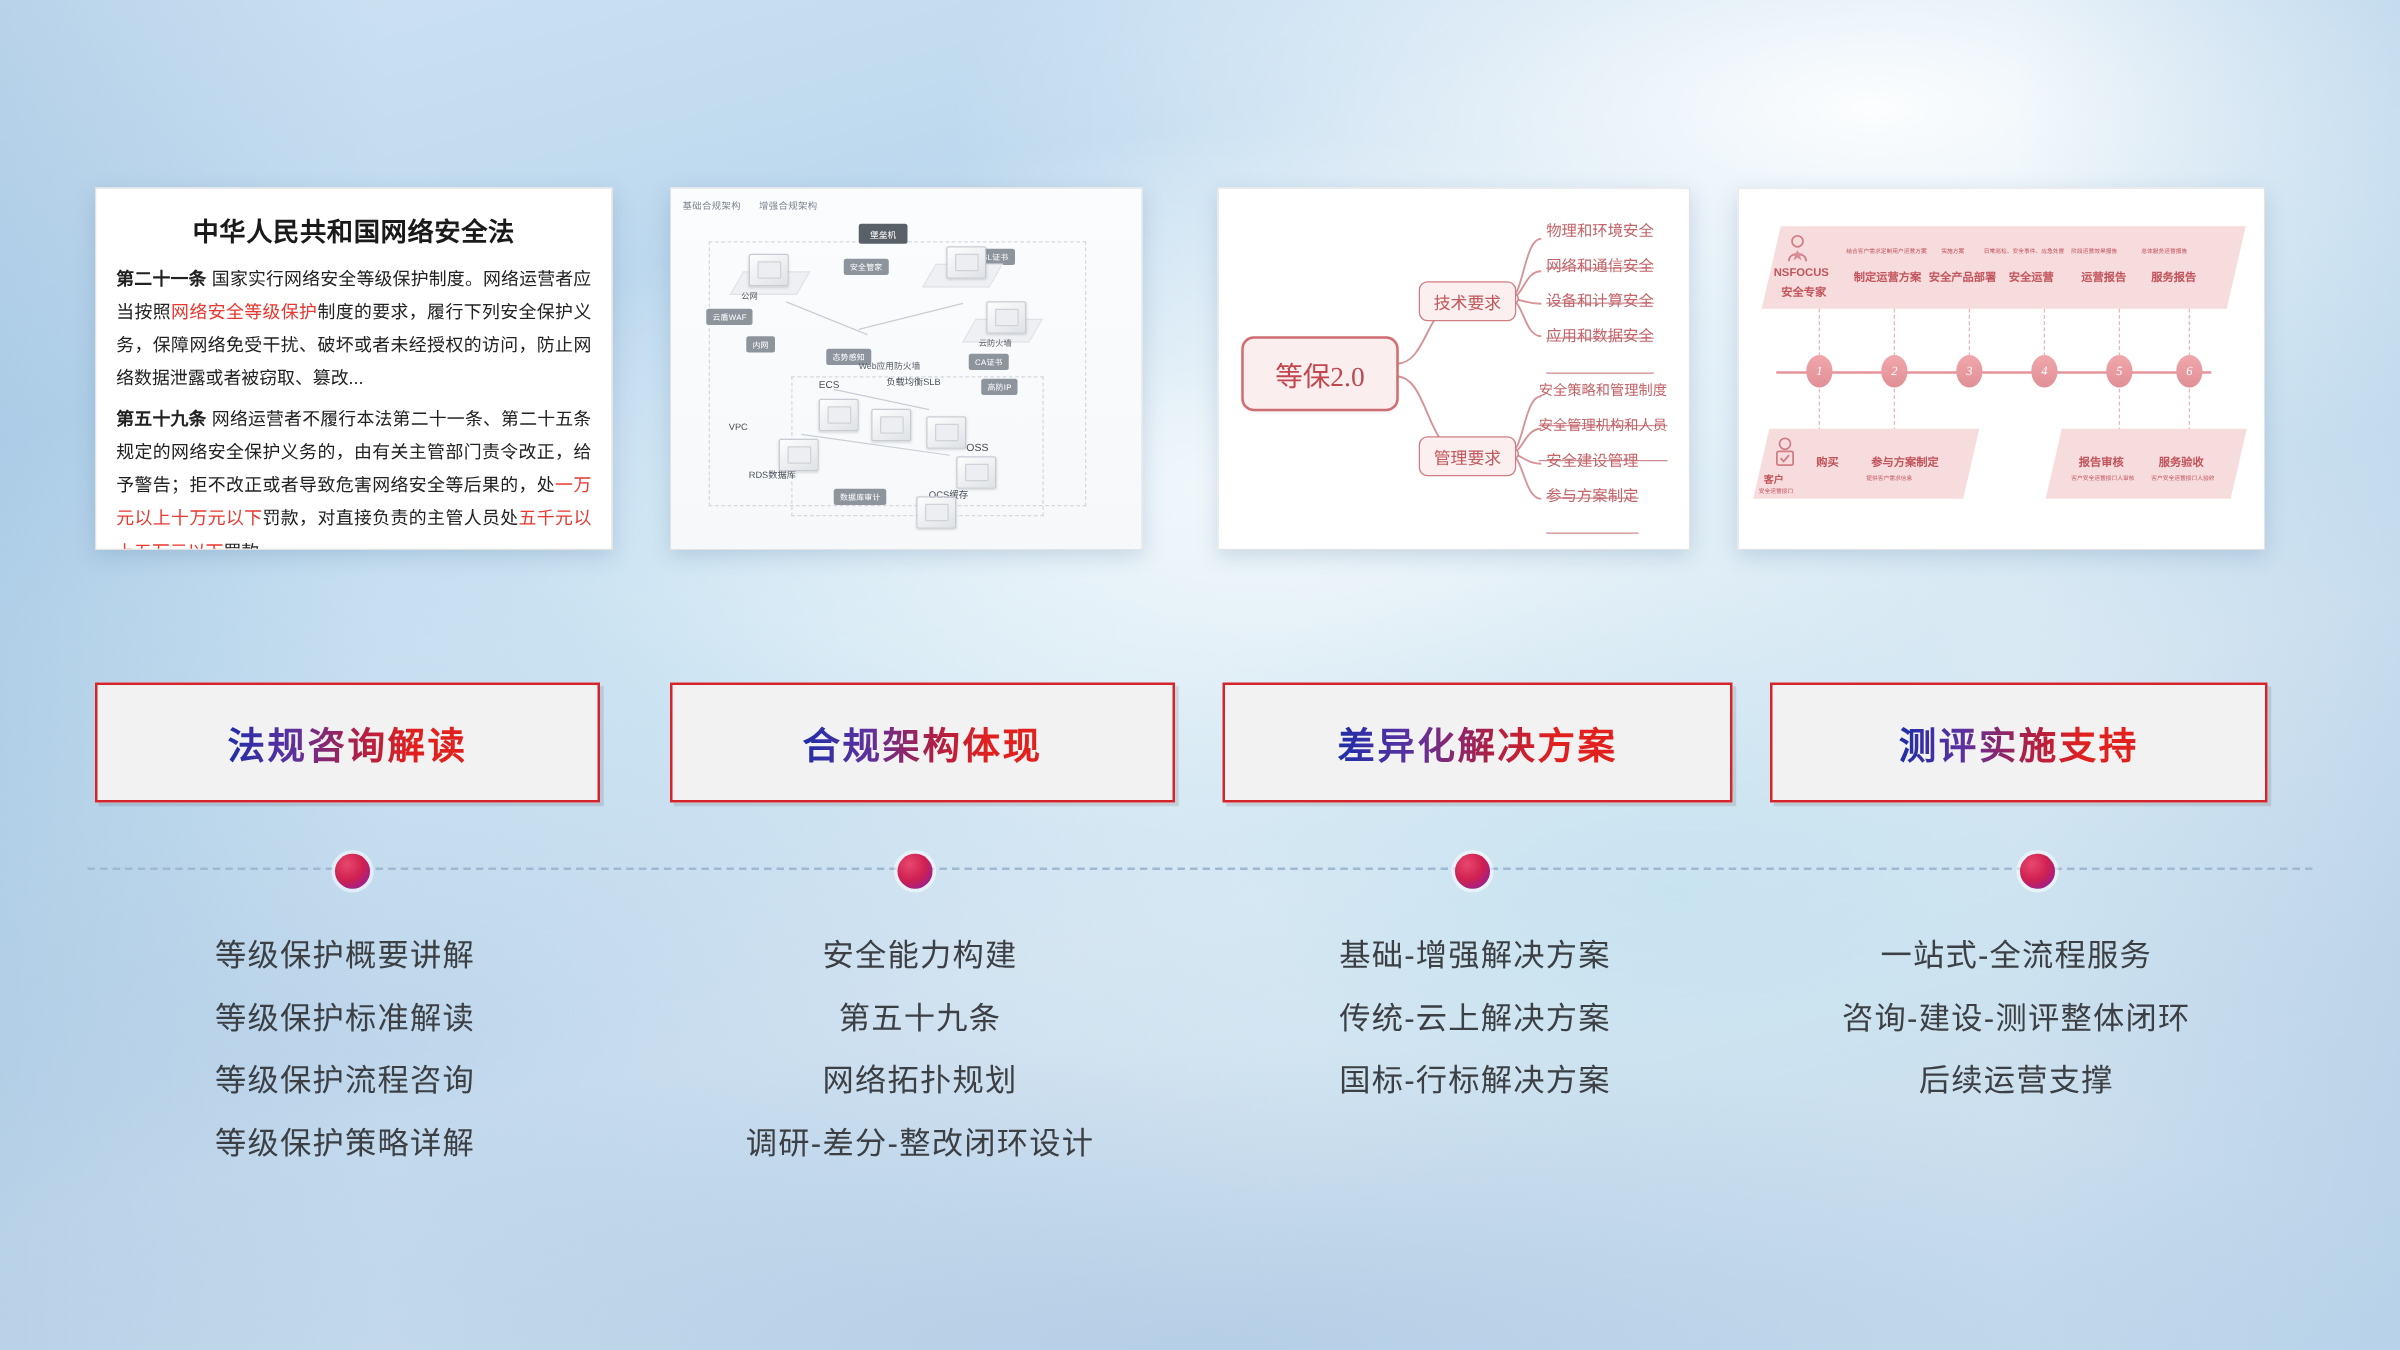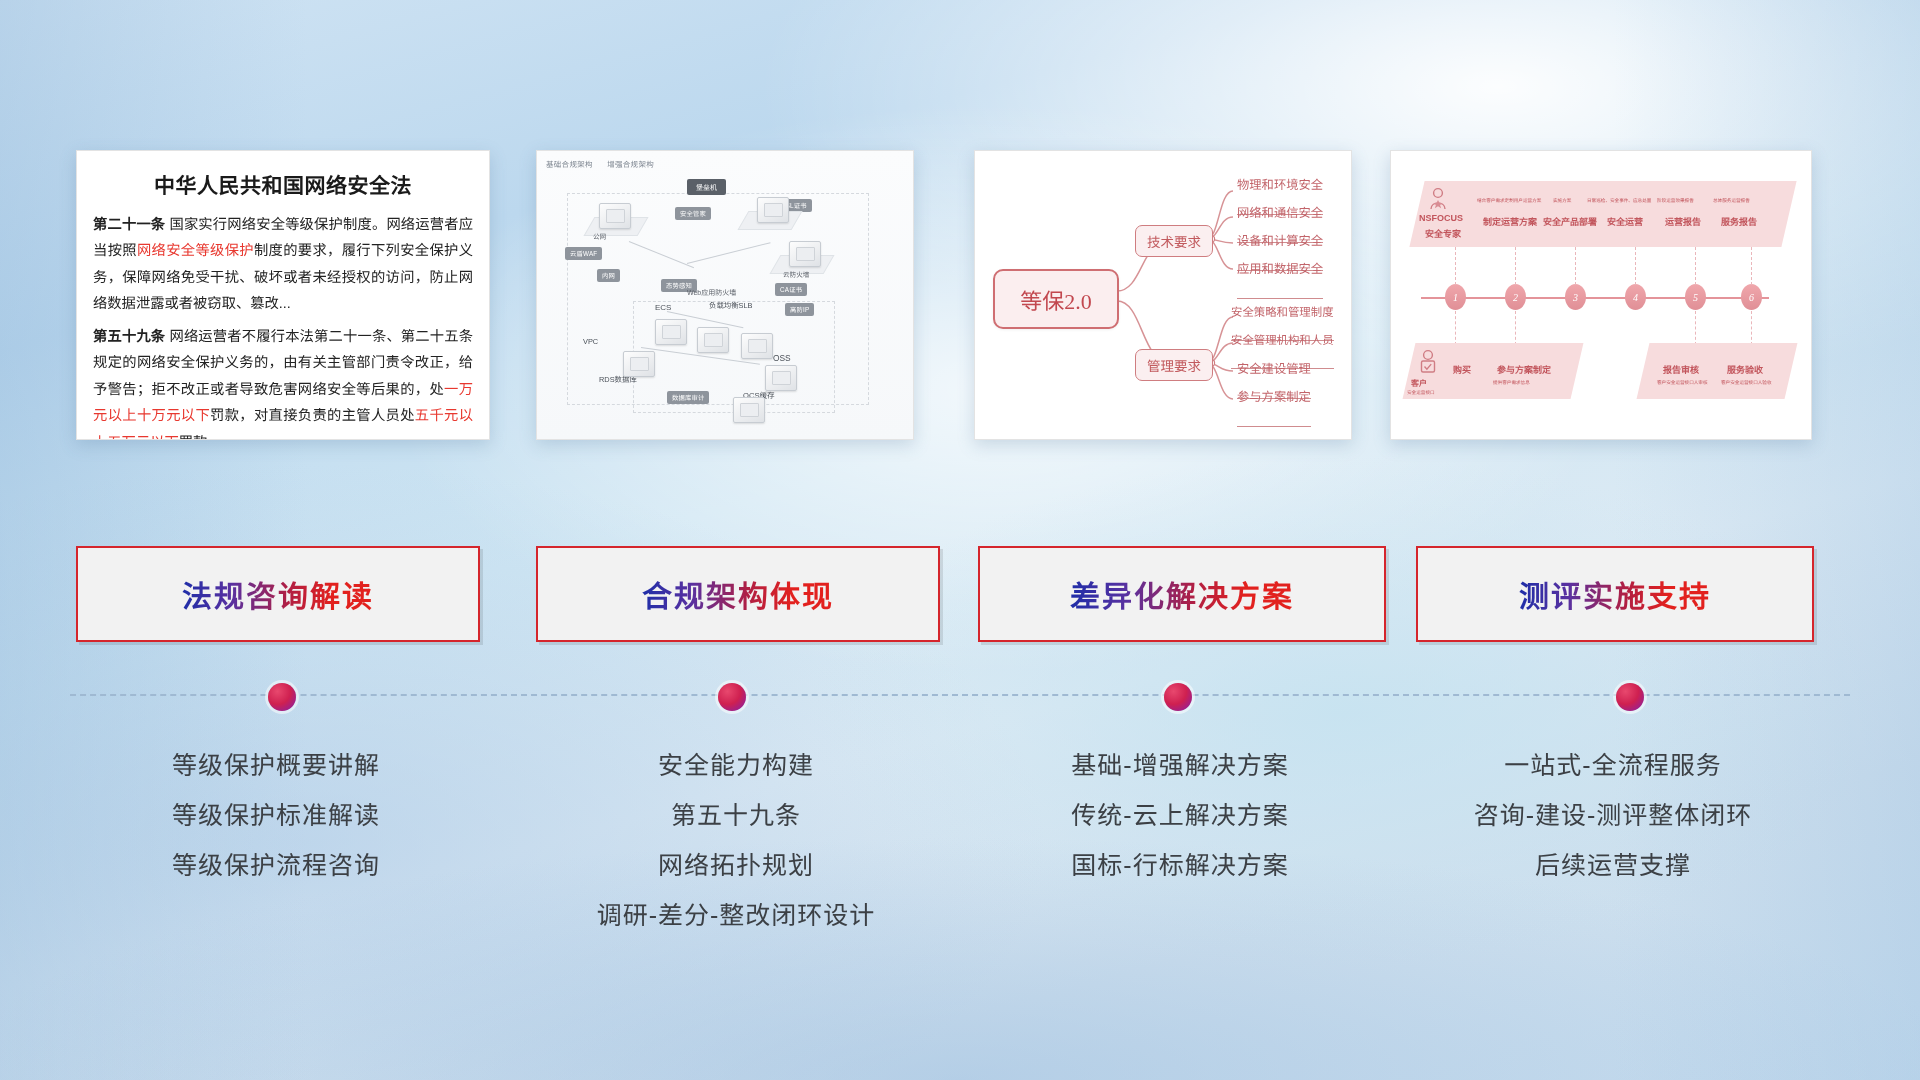--- a/index.html
+++ b/index.html
@@ -329,20 +329,21 @@
   <div class="dot d3"></div>
   <div class="dot d4"></div>
 </div>
 
 <div class="cols">
   <div class="col c1">
     <ul>
       <li>等级保护概要讲解</li>
       <li>等级保护标准解读</li>
       <li>等级保护流程咨询</li>
+      <li>等级保护策略详解</li>
     </ul>
   </div>
   <div class="col c2">
     <ul>
       <li>安全能力构建</li>
       <li>第五十九条</li>
       <li>网络拓扑规划</li>
       <li>调研-差分-整改闭环设计</li>
     </ul>
   </div>

